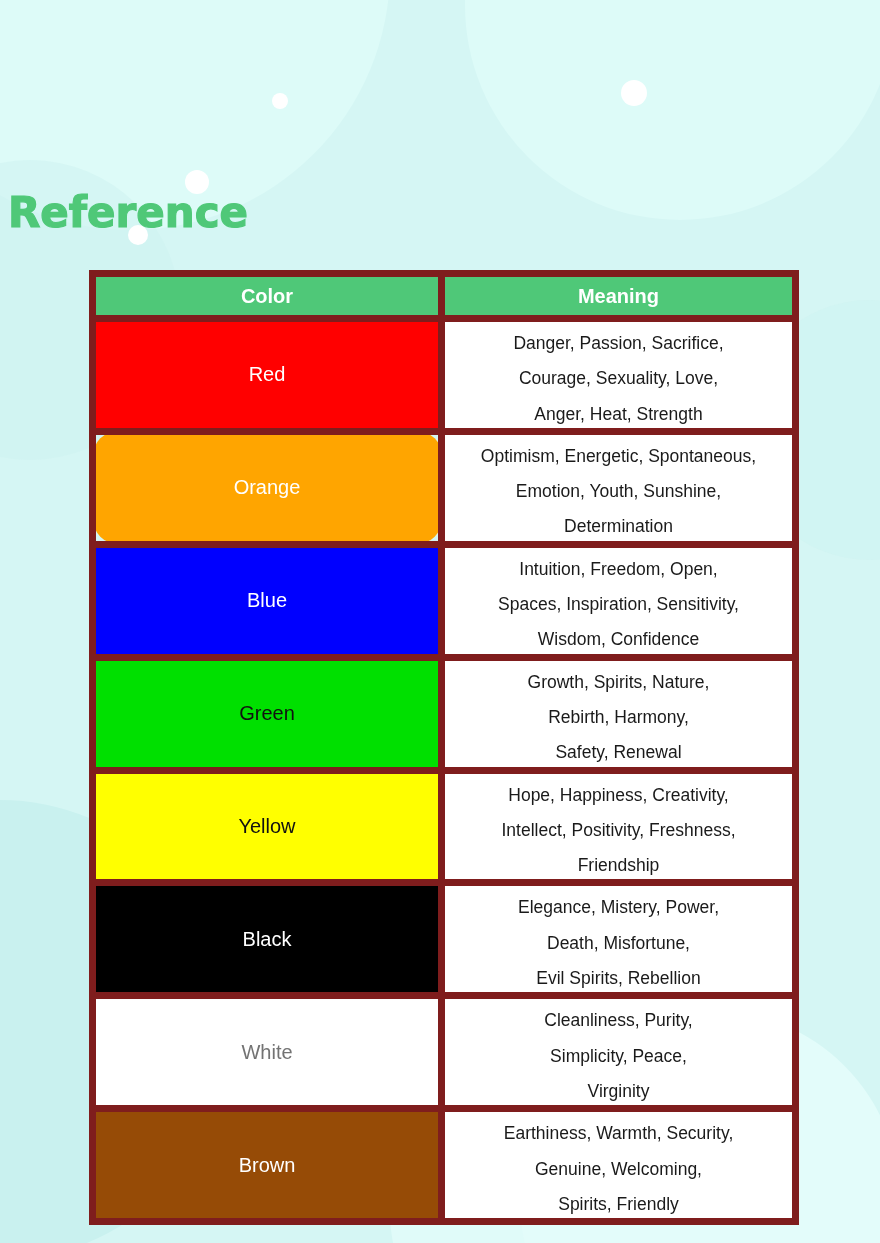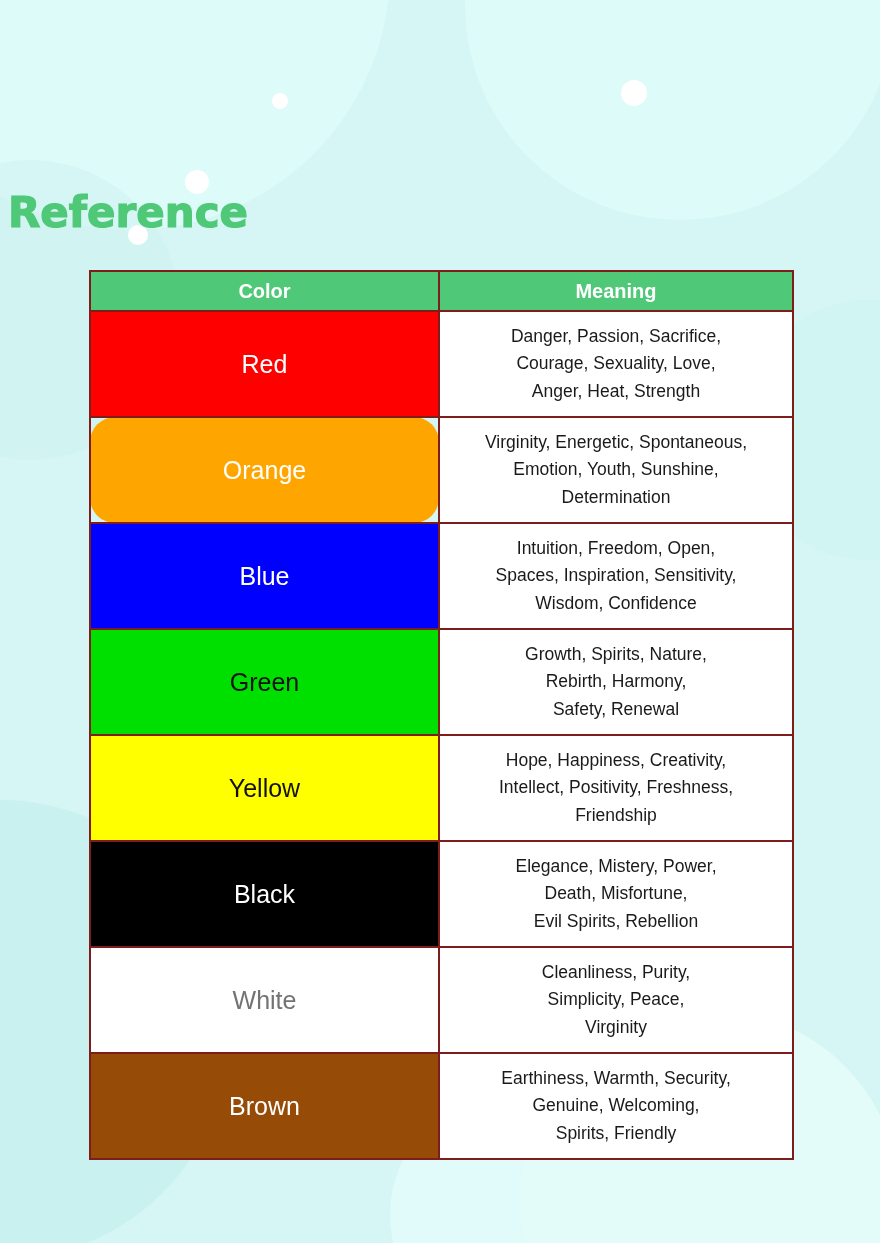--- a/index.html
+++ b/index.html
@@ -130,53 +130,53 @@
     z-index: 4;
   }
   table.color-table {
     width: 703px;
     border-collapse: collapse;
     table-layout: fixed;
     border: 1px solid #5c5c5c;
   }
   table.color-table th,
   table.color-table td {
-    border: 2px solid #7f1d1d;
+    border: 7px solid #7f1d1d;
     padding: 0;
     vertical-align: middle;
   }
   .col-swatch { width: 349px; }
   .col-meaning { width: 354px; }
 
   thead th {
     background: #4fc878;
     color: #ffffff;
     height: 38px;
     font-size: 20px;
     font-weight: 700;
     text-align: center;
     border-color: #3da563;
   }
 
   td.swatch {
     height: 104px;
     text-align: center;
-    font-size: 25px;
+    font-size: 20px;
     font-weight: 400;
   }
   td.meaning {
     height: 104px;
     background: #ffffff;
     text-align: center;
     color: #1a1a1a;
     font-size: 17.5px;
     line-height: 1.56;
     padding: 4px 14px;
   }
-  td.meaning .line { display: block; white-space: nowrap; }
+  td.meaning .line { display: block; white-space: nowrap; margin-top: 8px; }
 </style>
 </head>
 <body>
 
 <div id="poster">
 
   <div class="bg-layer">
     <div class="blob blob-top-left"></div>
     <div class="blob blob-top-right"></div>
     <div class="blob blob-mid-left"></div>
@@ -210,21 +210,21 @@
             <td class="swatch" style="background: rgb(255, 0, 0); color: rgb(255, 255, 255);"><span>Red</span></td>
             <td class="meaning">
               <span class="line">Danger, Passion, Sacrifice,</span>
               <span class="line">Courage, Sexuality, Love,</span>
               <span class="line">Anger, Heat, Strength</span>
             </td>
           </tr>
           <tr>
             <td class="swatch" style="background: rgb(255, 165, 0); color: rgb(255, 255, 255); border-radius: 25px;"><span>Orange</span></td>
             <td class="meaning">
-              <span class="line">Virginity, Energetic, Spontaneous,</span>
+              <span class="line">Optimism, Energetic, Spontaneous,</span>
               <span class="line">Emotion, Youth, Sunshine,</span>
               <span class="line">Determination</span>
             </td>
           </tr>
           <tr>
             <td class="swatch" style="background: rgb(0, 0, 255); color: rgb(255, 255, 255);"><span>Blue</span></td>
             <td class="meaning">
               <span class="line">Intuition, Freedom, Open,</span>
               <span class="line">Spaces, Inspiration, Sensitivity,</span>
               <span class="line">Wisdom, Confidence</span>

